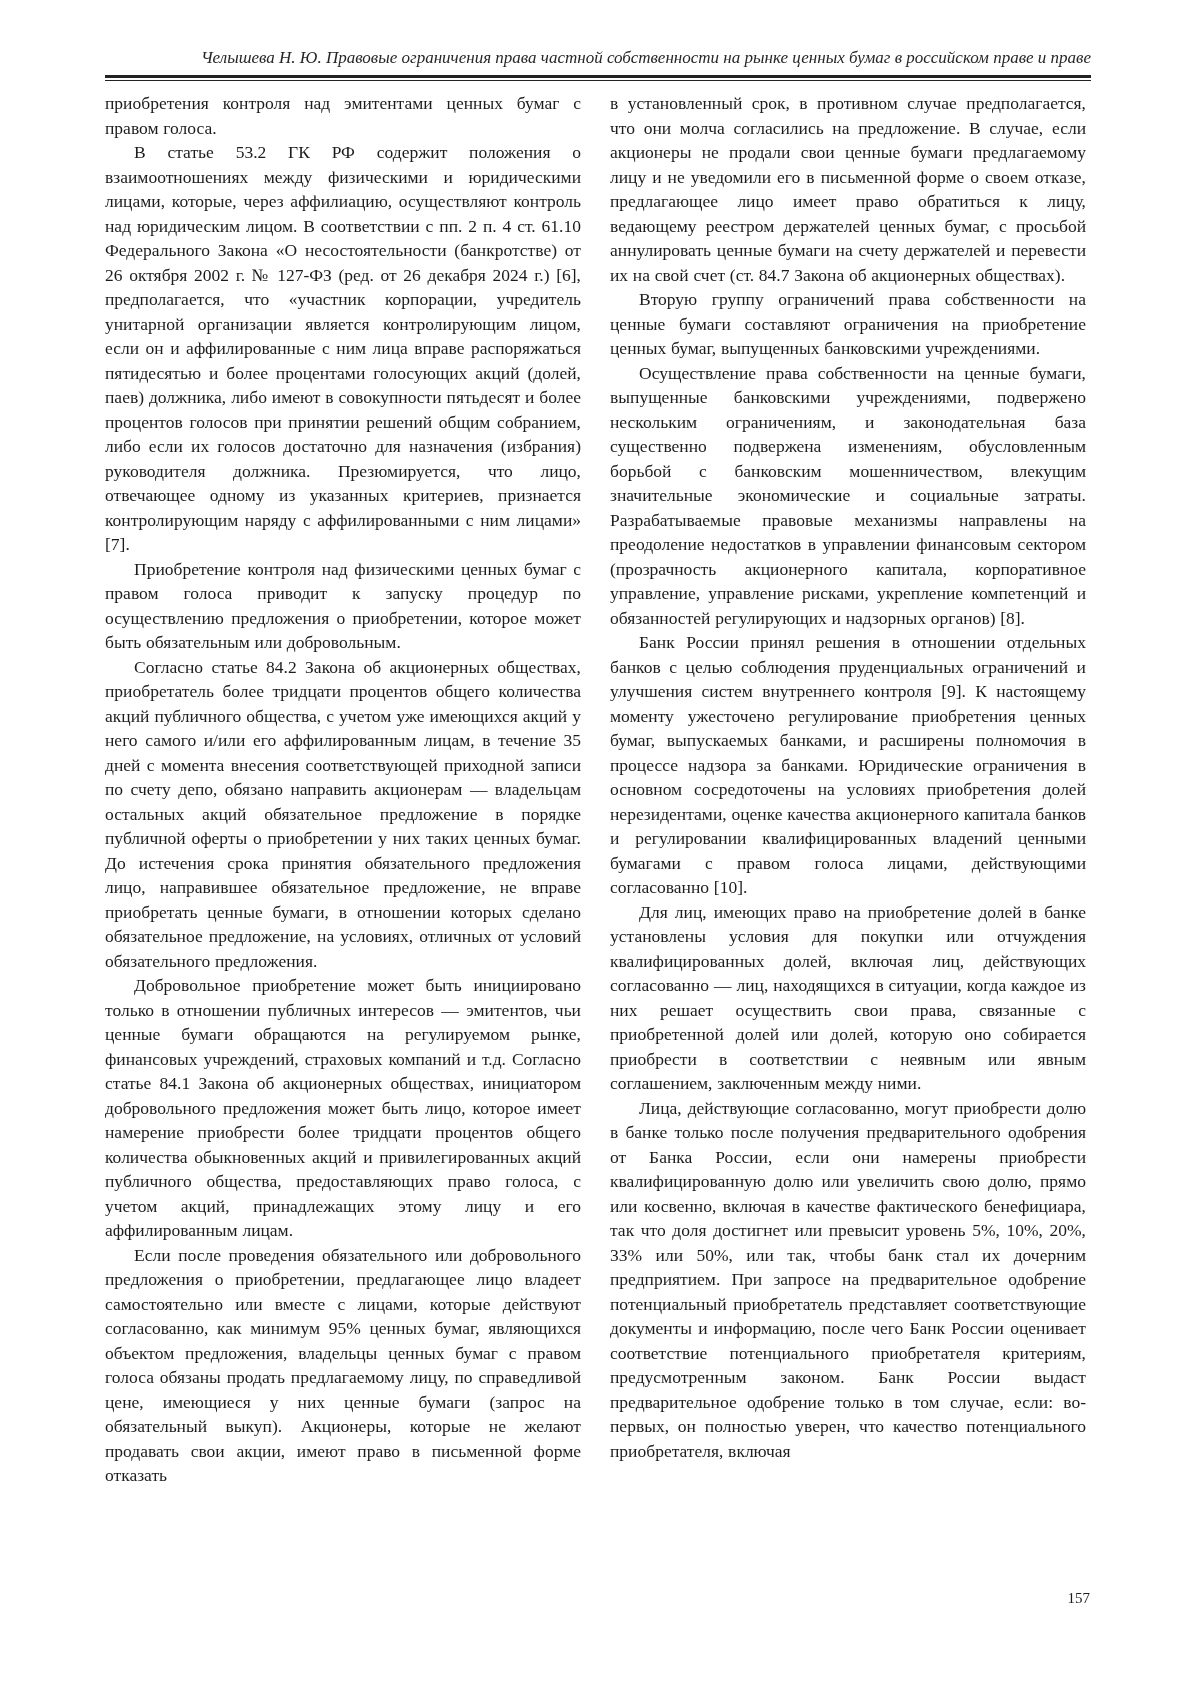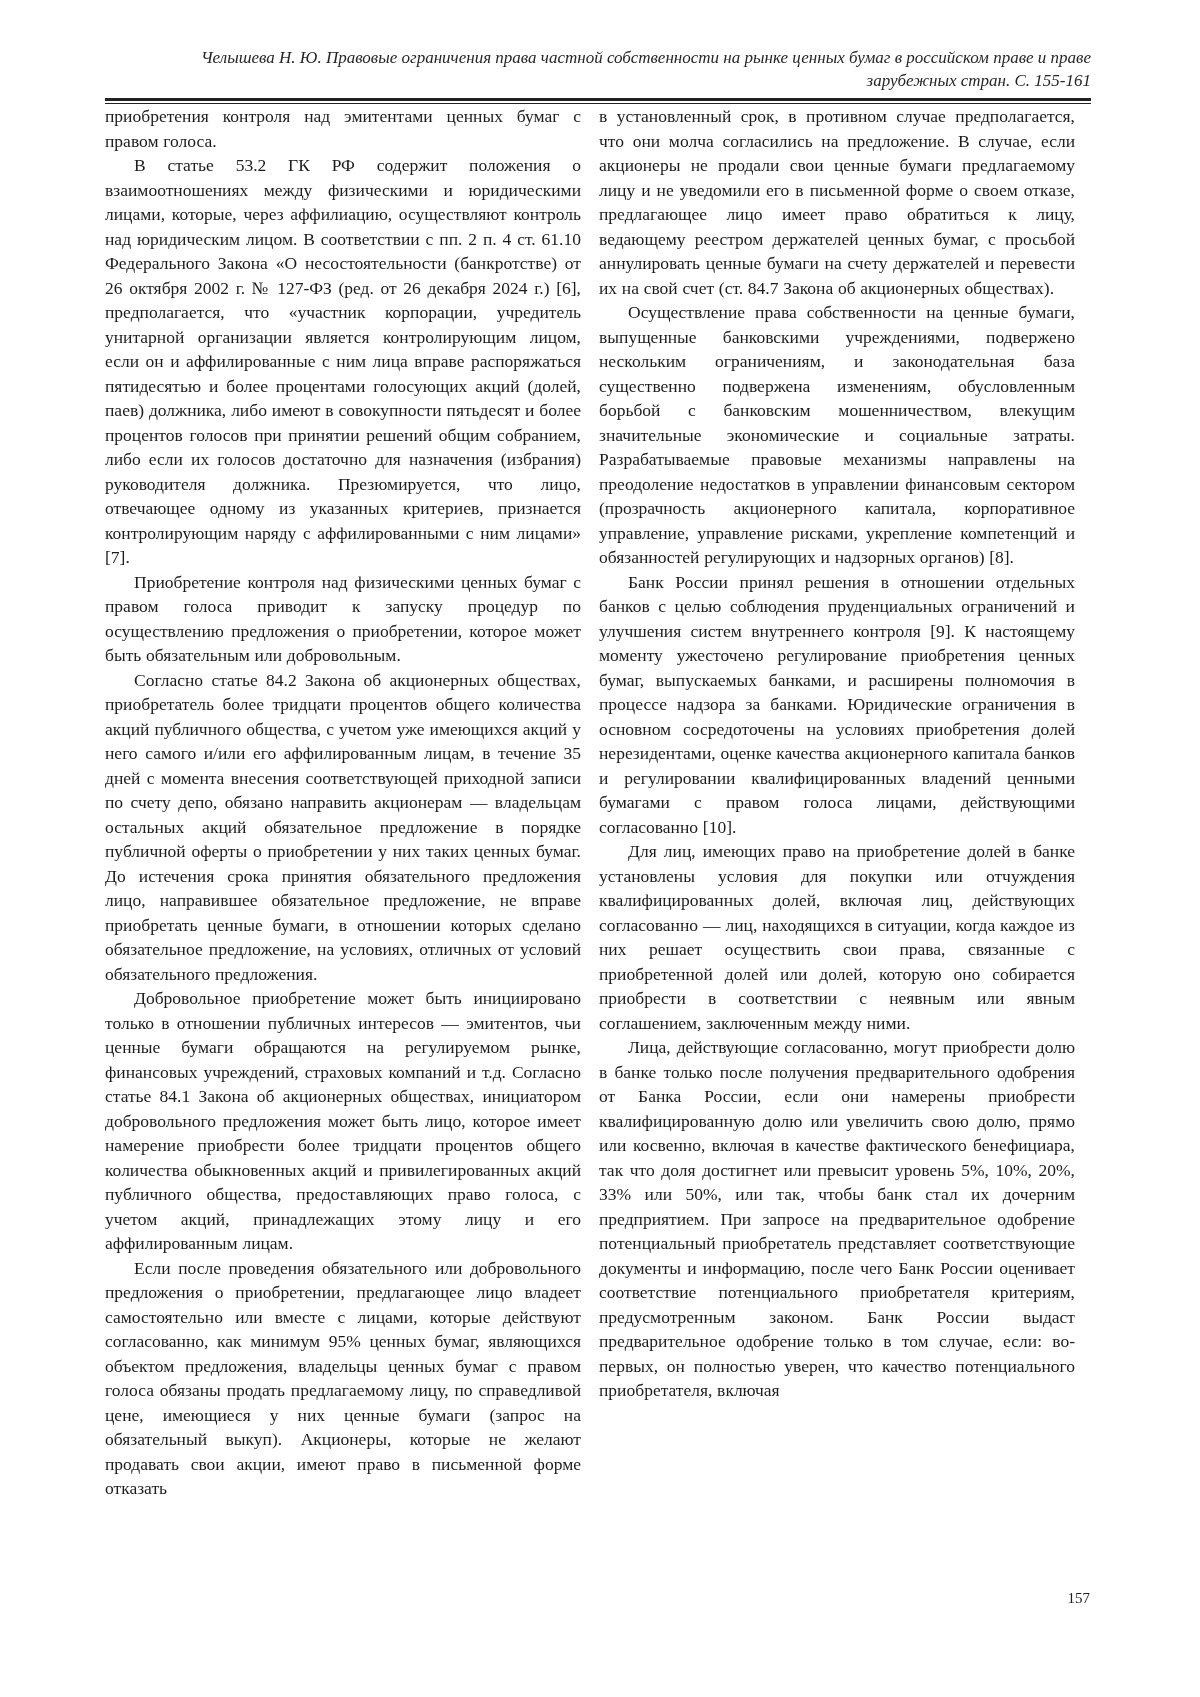--- a/index.html
+++ b/index.html
@@ -26,22 +26,23 @@
     color: #262626;
     white-space: nowrap;
   }
   .header-rule {
     margin-top: 6px;
     height: 2px;
     border-top: 3px solid #222222;
     border-bottom: 1px solid #222222;
   }
   .columns {
+    margin-top: 10px;
     display: flex;
-    gap: 18px;
+    gap: 29px;
   }
   .col {
     width: 476px;
     height: 1484px;
     overflow: hidden;
   }
   .col p {
     margin: 0;
     font-size: 17.5px;
     line-height: 24.5px;
@@ -60,36 +61,36 @@
     color: #1c1c1c;
   }
 </style>
 </head>
 <body>
 
 <div class="page">
 
   <div class="running-head">
     <div>Челышева Н. Ю. Правовые ограничения права частной собственности на рынке ценных бумаг в российском праве и праве</div>
-    <div>зарубежных стран. С. 155-161</div>
   </div>
 
   <div class="header-rule"></div>
 
   <div class="columns">
     <div class="col">
       <p class="cont">приобретения контроля над эмитентами ценных бумаг с правом голоса.</p>
       <p>В статье 53.2 ГК РФ содержит положения о взаимоотношениях между физическими и юридическими лицами, которые, через аффилиацию, осуществляют контроль над юридическим лицом. В соответствии с пп. 2 п. 4 ст. 61.10 Федерального Закона «О несостоятельности (банкротстве) от 26 октября 2002 г. № 127-ФЗ (ред. от 26 декабря 2024 г.) [6], предполагается, что «участник корпорации, учредитель унитарной организации является контролирующим лицом, если он и аффилированные с ним лица вправе распоряжаться пятидесятью и более процентами голосующих акций (долей, паев) должника, либо имеют в совокупности пятьдесят и более процентов голосов при принятии решений общим собранием, либо если их голосов достаточно для назначения (избрания) руководителя должника. Презюмируется, что лицо, отвечающее одному из указанных критериев, признается контролирующим наряду с аффилированными с ним лицами» [7].</p>
       <p>Приобретение контроля над физическими ценных бумаг с правом голоса приводит к запуску процедур по осуществлению предложения о приобретении, которое может быть обязательным или добровольным.</p>
       <p>Согласно статье 84.2 Закона об акционерных обществах, приобретатель более тридцати процентов общего количества акций публичного общества, с учетом уже имеющихся акций у него самого и/или его аффилированным лицам, в течение 35 дней с момента внесения соответствующей приходной записи по счету депо, обязано направить акционерам — владельцам остальных акций обязательное предложение в порядке публичной оферты о приобретении у них таких ценных бумаг. До истечения срока принятия обязательного предложения лицо, направившее обязательное предложение, не вправе приобретать ценные бумаги, в отношении которых сделано обязательное предложение, на условиях, отличных от условий обязательного предложения.</p>
       <p>Добровольное приобретение может быть инициировано только в отношении публичных интересов — эмитентов, чьи ценные бумаги обращаются на регулируемом рынке, финансовых учреждений, страховых компаний и т.д. Согласно статье 84.1 Закона об акционерных обществах, инициатором добровольного предложения может быть лицо, которое имеет намерение приобрести более тридцати процентов общего количества обыкновенных акций и привилегированных акций публичного общества, предоставляющих право голоса, с учетом акций, принадлежащих этому лицу и его аффилированным лицам.</p>
       <p>Если после проведения обязательного или добровольного предложения о приобретении, предлагающее лицо владеет самостоятельно или вместе с лицами, которые действуют согласованно, как минимум 95% ценных бумаг, являющихся объектом предложения, владельцы ценных бумаг с правом голоса обязаны продать предлагаемому лицу, по справедливой цене, имеющиеся у них ценные бумаги (запрос на обязательный выкуп). Акционеры, которые не желают продавать свои акции, имеют право в письменной форме отказать</p>
     </div>
     <div class="col">
       <p class="cont">в установленный срок, в противном случае предполагается, что они молча согласились на предложение. В случае, если акционеры не продали свои ценные бумаги предлагаемому лицу и не уведомили его в письменной форме о своем отказе, предлагающее лицо имеет право обратиться к лицу, ведающему реестром держателей ценных бумаг, с просьбой аннулировать ценные бумаги на счету держателей и перевести их на свой счет (ст. 84.7 Закона об акционерных обществах).</p>
+      <p>Вторую группу ограничений права собственности на ценные бумаги составляют ограничения на приобретение ценных бумаг, выпущенных банковскими учреждениями.</p>
       <p>Осуществление права собственности на ценные бумаги, выпущенные банковскими учреждениями, подвержено нескольким ограничениям, и законодательная база существенно подвержена изменениям, обусловленным борьбой с банковским мошенничеством, влекущим значительные экономические и социальные затраты. Разрабатываемые правовые механизмы направлены на преодоление недостатков в управлении финансовым сектором (прозрачность акционерного капитала, корпоративное управление, управление рисками, укрепление компетенций и обязанностей регулирующих и надзорных органов) [8].</p>
       <p>Банк России принял решения в отношении отдельных банков с целью соблюдения пруденциальных ограничений и улучшения систем внутреннего контроля [9]. К настоящему моменту ужесточено регулирование приобретения ценных бумаг, выпускаемых банками, и расширены полномочия в процессе надзора за банками. Юридические ограничения в основном сосредоточены на условиях приобретения долей нерезидентами, оценке качества акционерного капитала банков и регулировании квалифицированных владений ценными бумагами с правом голоса лицами, действующими согласованно [10].</p>
       <p>Для лиц, имеющих право на приобретение долей в банке установлены условия для покупки или отчуждения квалифицированных долей, включая лиц, действующих согласованно — лиц, находящихся в ситуации, когда каждое из них решает осуществить свои права, связанные с приобретенной долей или долей, которую оно собирается приобрести в соответствии с неявным или явным соглашением, заключенным между ними.</p>
       <p>Лица, действующие согласованно, могут приобрести долю в банке только после получения предварительного одобрения от Банка России, если они намерены приобрести квалифицированную долю или увеличить свою долю, прямо или косвенно, включая в качестве фактического бенефициара, так что доля достигнет или превысит уровень 5%, 10%, 20%, 33% или 50%, или так, чтобы банк стал их дочерним предприятием. При запросе на предварительное одобрение потенциальный приобретатель представляет соответствующие документы и информацию, после чего Банк России оценивает соответствие потенциального приобретателя критериям, предусмотренным законом. Банк России выдаст предварительное одобрение только в том случае, если: во-первых, он полностью уверен, что качество потенциального приобретателя, включая</p>
     </div>
   </div>
 
   <div class="page-number">157</div>
 
 </div>

